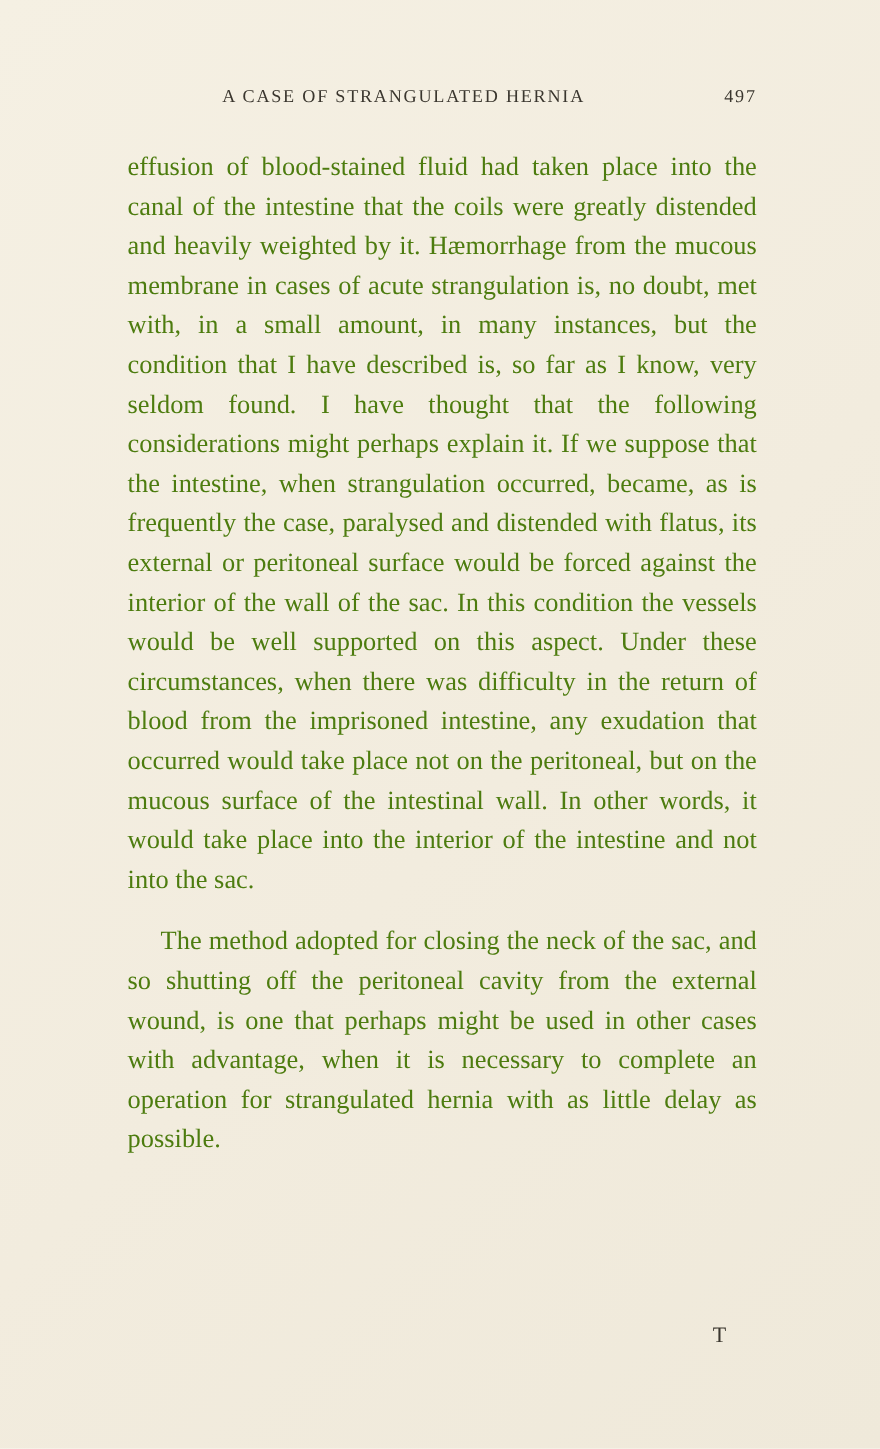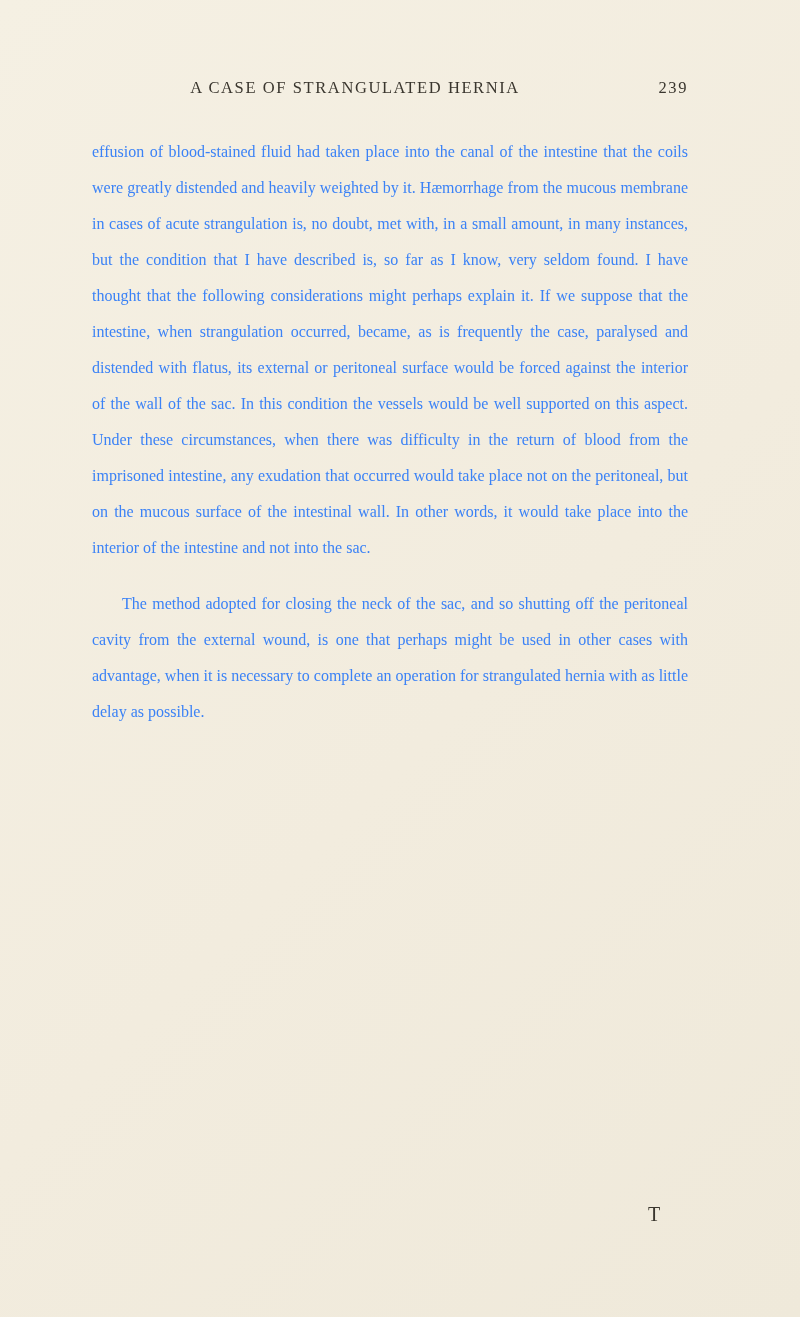--- a/index.html
+++ b/index.html
@@ -12,21 +12,21 @@
     background: #f3eee0;
     background: linear-gradient(135deg, #f5f0e3 0%, #f2ecde 55%, #efe9da 100%);
     font-family: "Liberation Serif", "DejaVu Serif", serif;
     color: #33302a;
     position: relative;
     overflow: hidden;
   }
   .page {
     position: absolute;
     top: 0; left: 0; right: 0; bottom: 0;
-    padding: 78px 112px 0 92px;
+    padding: 78px 112px 0 116px;
     box-sizing: border-box;
   }
   .running-header {
     position: relative;
     font-size: 16.5px;
     letter-spacing: 1.6px;
     color: #3a362e;
     margin-bottom: 34px;
     height: 22px;
   }
@@ -36,24 +36,24 @@
     right: 70px;
     text-align: center;
     white-space: nowrap;
   }
   .page-number {
     position: absolute;
     right: 0;
     top: 0;
   }
   .body-text {
-    font-size: 16px;
+    font-size: 24px;
     line-height: 36px;
     text-align: justify;
-    color: #3b82f6;
+    color: #4d7c0f;
   }
   .body-text p {
     margin: 0;
   }
   .body-text p + p {
     margin-top: 20px;
     text-indent: 30px;
   }
   .signature-mark {
     position: absolute;
@@ -64,21 +64,21 @@
     letter-spacing: 1px;
   }
 </style>
 </head>
 <body>
 
 <div class="page">
 
   <div class="running-header">
     <span class="header-title">A CASE OF STRANGULATED HERNIA</span>
-    <span class="page-number">239</span>
+    <span class="page-number">497</span>
   </div>
 
   <div class="body-text">
     <p>effusion of blood-stained fluid had taken place into the canal of the intestine that the coils were greatly distended and heavily weighted by it. Hæmorrhage from the mucous membrane in cases of acute strangulation is, no doubt, met with, in a small amount, in many instances, but the condition that I have described is, so far as I know, very seldom found. I have thought that the following considerations might perhaps explain it. If we suppose that the intestine, when strangulation occurred, became, as is frequently the case, paralysed and distended with flatus, its external or peritoneal surface would be forced against the interior of the wall of the sac. In this condition the vessels would be well supported on this aspect. Under these circumstances, when there was difficulty in the return of blood from the imprisoned intestine, any exudation that occurred would take place not on the peritoneal, but on the mucous surface of the intestinal wall. In other words, it would take place into the interior of the intestine and not into the sac.</p>
     <p>The method adopted for closing the neck of the sac, and so shutting off the peritoneal cavity from the external wound, is one that perhaps might be used in other cases with advantage, when it is necessary to complete an operation for strangulated hernia with as little delay as possible.</p>
   </div>
 
 </div>
 
 <div class="signature-mark">T</div>

